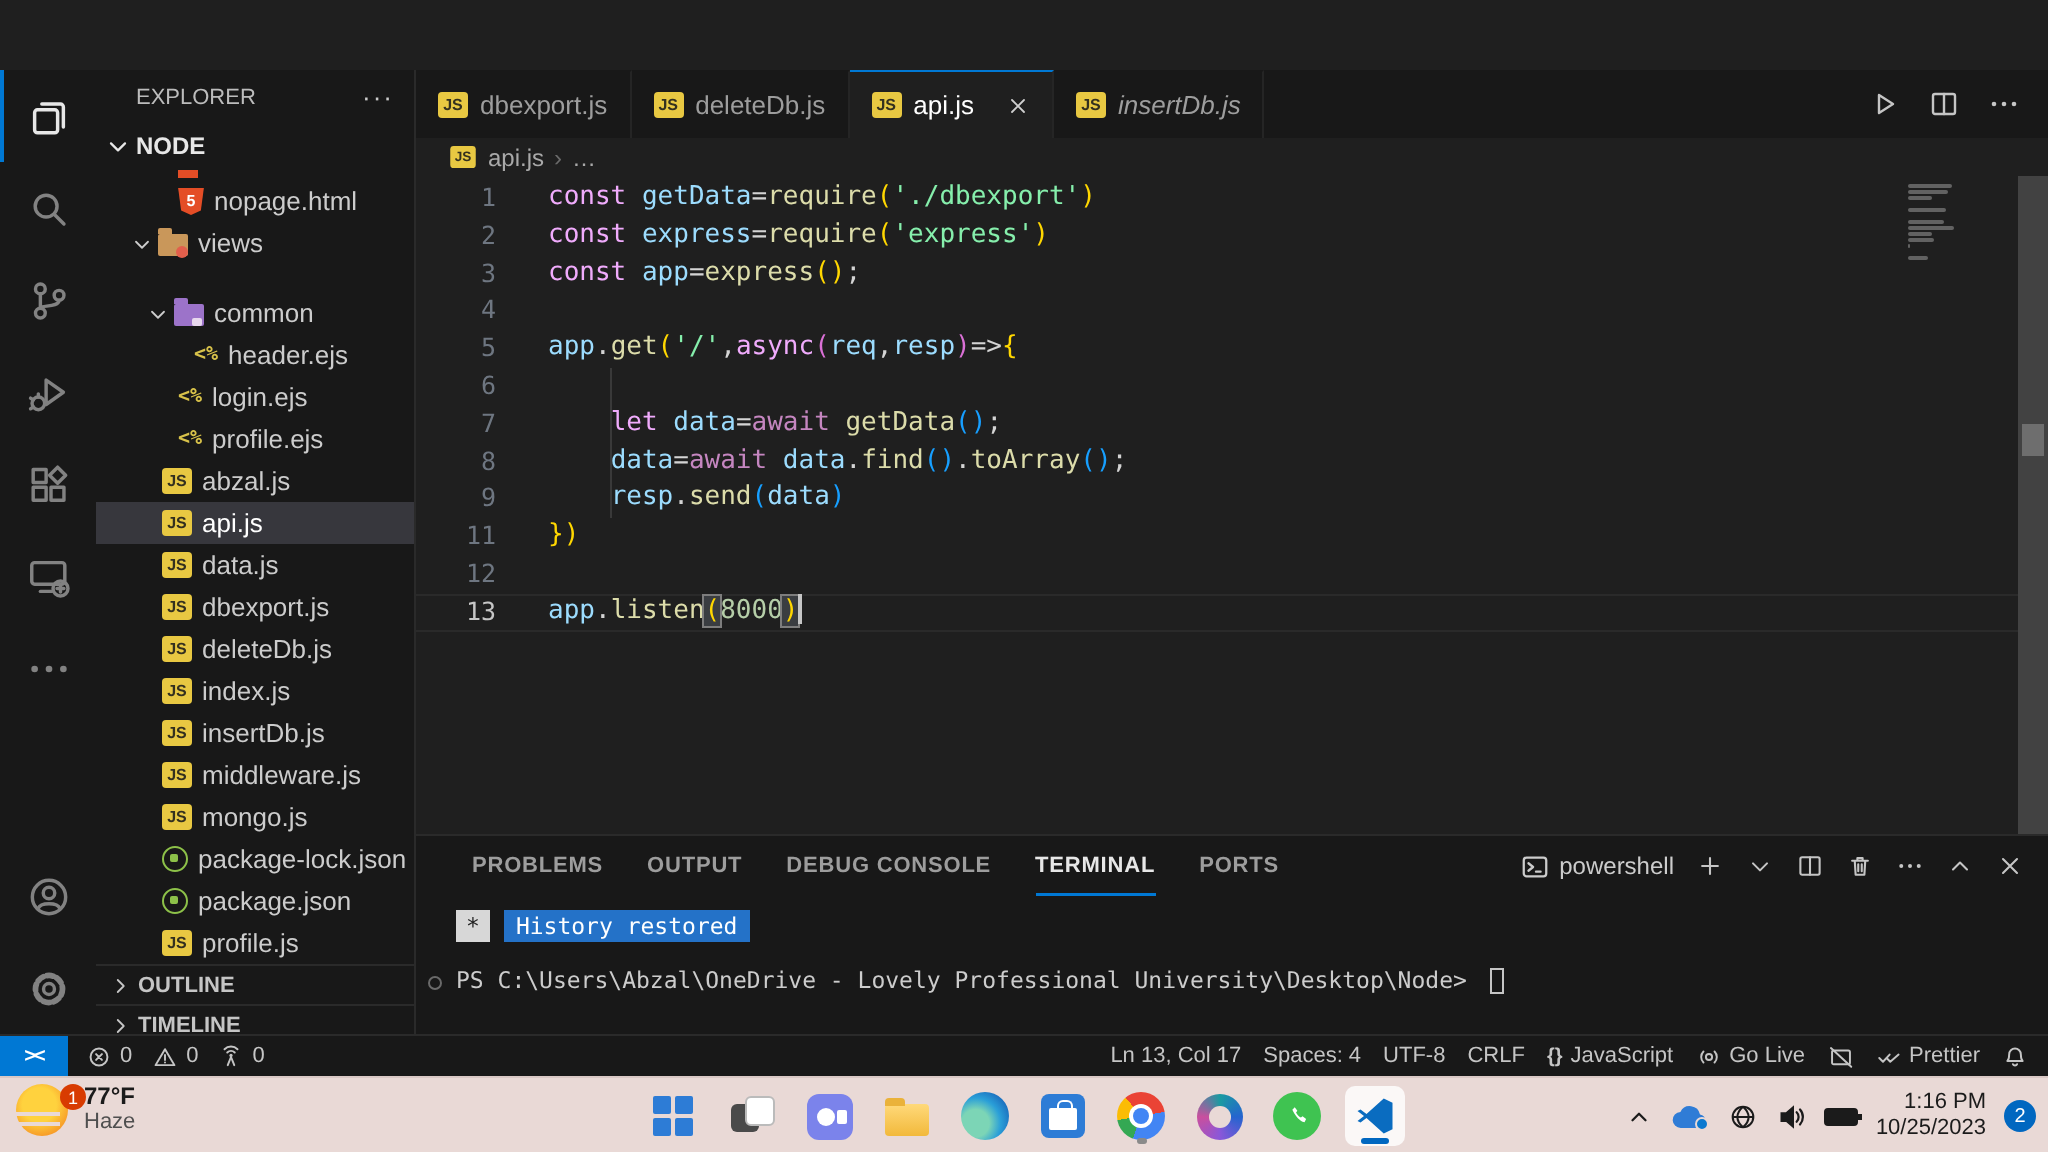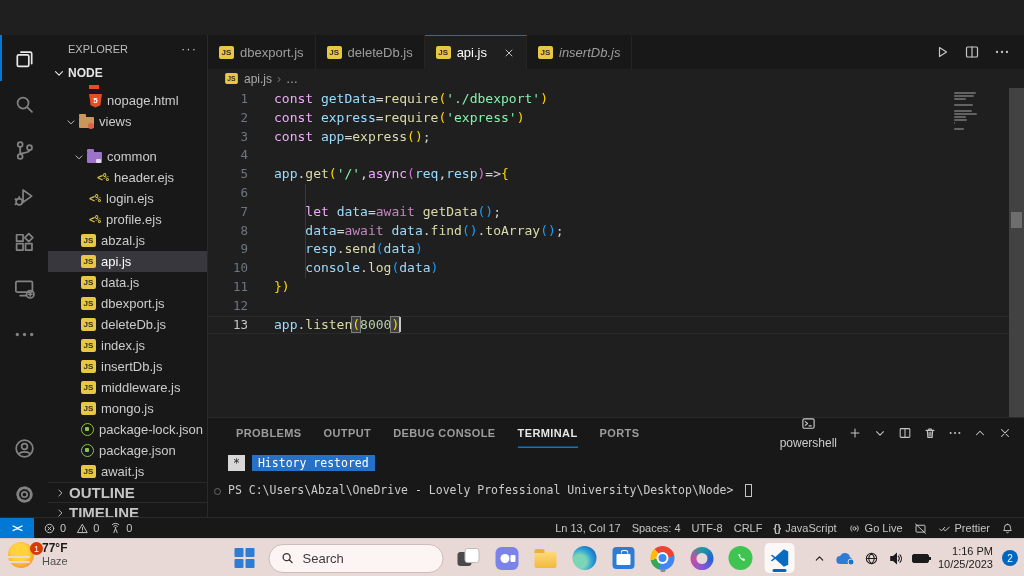--- a/index.html
+++ b/index.html
@@ -33,21 +33,21 @@
   #sb-header{height:27px;display:flex;align-items:center;padding:0 10px 0 20px;font-size:11px;color:#bcbcbc;flex:none;}
   #sb-header .dots{margin-left:auto;color:#cccccc;font-size:13px;letter-spacing:1px;}
   #sb-root{height:22px;display:flex;align-items:center;padding-left:4px;font-weight:bold;font-size:12px;color:#e7e7e7;gap:2px;flex:none;}
   #file-list{flex:none;}
   .tree-row{height:21px;display:flex;align-items:center;color:#cccccc;position:relative;}
   .tree-row.sel{background:#37373d;color:#ffffff;}
   .tree-row .lbl{margin-left:5px;white-space:nowrap;overflow:hidden;}
   .tree-row .chev{color:#cccccc;margin-right:2px;}
   .tree-row.partial{height:6px;overflow:hidden;}
   #sb-bottom{margin-top:auto;flex:none;}
-  .sb-section{height:20px;border-top:1px solid #2a2a2a;display:flex;align-items:center;gap:3px;padding-left:6px;font-size:15px;font-weight:bold;color:#c5c5c5;}
+  .sb-section{height:20px;border-top:1px solid #2a2a2a;display:flex;align-items:center;gap:3px;padding-left:6px;font-size:11px;font-weight:bold;color:#c5c5c5;}
 
   
   .fi{display:inline-flex;align-items:center;justify-content:center;flex:none;}
   .fi-js{width:15px;height:13px;background:#e8c842;color:#33301f;font-size:8px;font-weight:bold;border-radius:2px;}
   .fi-html{width:13px;height:14px;background:#e44d26;color:#fff;font-size:8px;font-weight:bold;clip-path:polygon(0 0,100% 0,88% 84%,50% 100%,12% 84%);}
   .fi-ejs{color:#d8c24a;font-weight:bold;font-size:10px;font-family:"DejaVu Sans Mono",monospace;}
   .fi-node{width:13px;height:13px;border:1.5px solid #8dc149;border-radius:50%;position:relative;}
   .fi-node::after{content:'';position:absolute;left:3px;top:3px;width:4px;height:4px;background:#8dc149;border-radius:1px;}
   .fi-folder{width:15px;height:11px;border-radius:1px;position:relative;margin-top:2px;}
   .fi-folder::before{content:'';position:absolute;left:0;top:-3px;width:7px;height:3px;border-radius:1px 1px 0 0;background:inherit;}
@@ -84,21 +84,21 @@
   .mm-bar{height:2px;margin-bottom:1px;background:#7a7a7a;opacity:.75;border-radius:1px;}
   #ed-scrollbar{position:absolute;top:0;right:0;bottom:0;width:15px;background:#424242;}
   #ed-scroll-marker{position:absolute;top:124px;left:2px;right:2px;height:16px;background:#6e6e6e;}
 
   
   #panel{height:100px;flex:none;border-top:1px solid #2a2a2a;background:#181818;display:flex;flex-direction:column;}
   #panel-tabs{height:30px;display:flex;align-items:stretch;padding-left:28px;flex:none;}
   .pn-tab{display:flex;align-items:center;font-size:11px;letter-spacing:.4px;color:#9d9d9d;margin-right:22px;font-weight:bold;}
   .pn-tab.active{color:#e7e7e7;box-shadow:inset 0 -1.5px 0 #0078d4;}
   #panel-actions{margin-left:auto;display:flex;align-items:center;gap:11px;padding-right:12px;color:#c5c5c5;}
-  #shell-chip{display:flex;align-items:center;gap:5px;font-size:12px;color:#cccccc;flex-direction:column;}
+  #shell-chip{display:flex;align-items:center;gap:5px;font-size:12px;color:#cccccc;}
   #term{flex:1;font-family:"DejaVu Sans Mono","Liberation Mono",monospace;font-size:11.5px;padding-left:20px;position:relative;color:#cccccc;}
   #term-notice{margin-top:7px;display:inline-flex;}
   #hist-badge{background:#d7d7d7;color:#1f1f1f;padding:1px 5px;}
   #hist-text{background:#2472c8;color:#ffffff;padding:1px 6px;margin-left:7px;}
   #term-prompt{margin-top:12px;display:flex;align-items:center;white-space:pre;}
   #prompt-deco{position:absolute;left:6px;width:7px;height:7px;border:1px solid #6a6a6a;border-radius:50%;margin-top:3px;}
   #term-caret{display:inline-block;width:7px;height:13px;border:1px solid #c5c5c5;margin-left:5px;}
 
   
   #statusbar{position:absolute;left:0;right:0;bottom:38px;height:21px;background:#181818;border-top:1px solid #2a2a2a;display:flex;align-items:center;font-size:11px;color:#c5c5c5;}
@@ -377,21 +377,21 @@
         <div class="tree-row" style="padding-left: 33px;">
           <span class="fi fi-node"></span>
           <span class="lbl">package-lock.json</span>
         </div>
         <div class="tree-row" style="padding-left: 33px;">
           <span class="fi fi-node"></span>
           <span class="lbl">package.json</span>
         </div>
         <div class="tree-row" style="padding-left: 33px;">
           <span class="fi fi-js">JS</span>
-          <span class="lbl">await.js</span>
+          <span class="lbl">profile.js</span>
         </div>
       </div>
     <div id="sb-bottom">
         <div class="sb-section">
           <span style="transform: rotate(-90deg);">
             <svg width="12" height="12" viewBox="0 0 16 16" fill="none" stroke="currentColor" stroke-width="1.2" stroke-linecap="round" stroke-linejoin="round">
               <path d="M4 6.5 8 10.5 12 6.5"></path>
             </svg>
           </span>
           <span>OUTLINE</span>
@@ -489,24 +489,20 @@
             <span class="ln">7</span>
             <span class="lc"><span class="tk-p">    </span><span class="tk-k">let </span><span class="tk-v">data</span><span class="tk-p">=</span><span class="tk-cf">await </span><span class="tk-f">getData</span><span class="tk-b3">(</span><span class="tk-b3">)</span><span class="tk-p">;</span></span>
           </div>
           <div class="code-line g">
             <span class="ln">8</span>
             <span class="lc"><span class="tk-p">    </span><span class="tk-v">data</span><span class="tk-p">=</span><span class="tk-cf">await </span><span class="tk-v">data</span><span class="tk-p">.</span><span class="tk-f">find</span><span class="tk-b3">(</span><span class="tk-b3">)</span><span class="tk-p">.</span><span class="tk-f">toArray</span><span class="tk-b3">(</span><span class="tk-b3">)</span><span class="tk-p">;</span></span>
           </div>
           <div class="code-line g">
             <span class="ln">9</span>
             <span class="lc"><span class="tk-p">    </span><span class="tk-v">resp</span><span class="tk-p">.</span><span class="tk-f">send</span><span class="tk-b3">(</span><span class="tk-v">data</span><span class="tk-b3">)</span></span>
-          </div>
-          <div class="code-line g">
-            <span class="ln">10</span>
-            <span class="lc"><span class="tk-p">    </span><span class="tk-v">console</span><span class="tk-p">.</span><span class="tk-f">log</span><span class="tk-b3">(</span><span class="tk-v">data</span><span class="tk-b3">)</span></span>
           </div>
           <div class="code-line">
             <span class="ln">11</span>
             <span class="lc"><span class="tk-b1">}</span><span class="tk-b1">)</span></span>
           </div>
           <div class="code-line">
             <span class="ln">12</span>
             <span class="lc"></span>
           </div>
           <div class="code-line cur">
@@ -693,27 +689,20 @@
   </div>
   <div id="tb-center">
       <div class="tb-ic">
         <div class="start-grid">
           <span></span>
           <span></span>
           <span></span>
           <span></span>
         </div>
       </div>
-      <div id="tb-search">
-        <svg width="14" height="14" viewBox="0 0 16 16" fill="none" stroke="#333" stroke-width="1.5" stroke-linecap="round">
-          <circle cx="7" cy="7" r="4"></circle>
-          <path d="M10 10l3.3 3.3"></path>
-        </svg>
-        <span>Search</span>
-      </div>
       <div class="tb-ic">
         <div class="taskview-ico"></div>
       </div>
       <div class="tb-ic">
         <div class="teams-ico"></div>
       </div>
       <div class="tb-ic">
         <div class="folder-ico"></div>
       </div>
       <div class="tb-ic">

